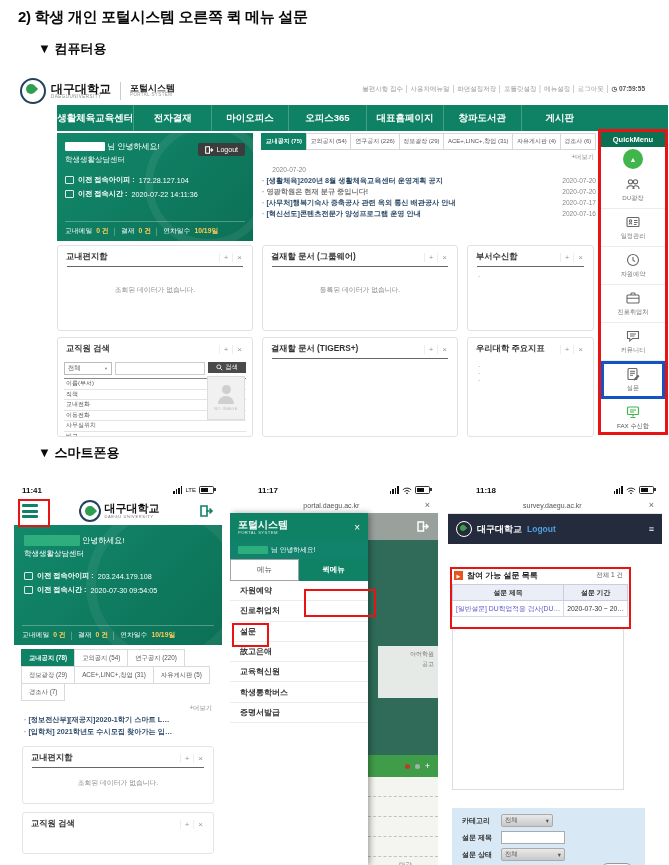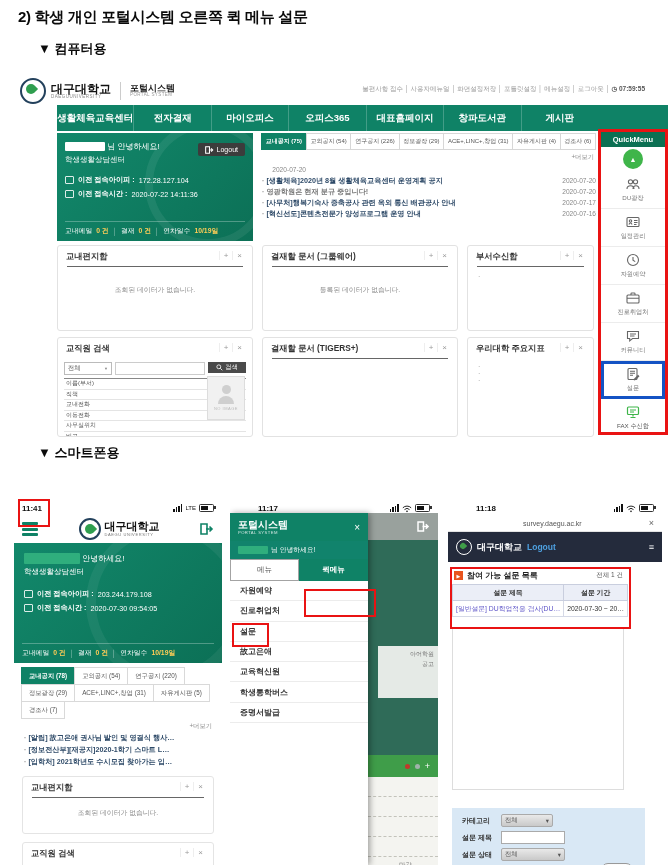--- a/index.html
+++ b/index.html
@@ -58,21 +58,21 @@
   .qm{left:598px;top:129px;width:70px;height:306px;border:3px solid #E91313;background:#fff;overflow:hidden;}
   .qm-head{background:#0c7053;color:#fff;font-size:7.5px;font-weight:700;text-align:center;height:15px;line-height:15px;}
   .qm-circ{width:20px;height:20px;border-radius:50%;background:#3FB54A;color:#fff;font-size:7px;display:flex;align-items:center;justify-content:center;margin:2px auto;cursor:pointer;}
   .qm-item{height:37px;border-bottom:1px solid #ececec;display:flex;flex-direction:column;align-items:center;justify-content:center;gap:2px;cursor:pointer;}
   .qm-item .lb{font-size:6.2px;color:#777;white-space:nowrap;}
   .qm-item.hl{outline:3px solid #1453C4;outline-offset:-3px;}
   .qm-item.green .lb{color:#555;}
 
   
   .portlet{background:#fff;border:1px solid #e2e2e2;border-radius:3px;overflow:hidden;}
-  .p-head{display:flex;align-items:flex-start;padding:5px 6px 3px 8px;}
+  .p-head{display:flex;align-items:flex-end;padding:5px 6px 3px 8px;}
   .p-title{flex:1;font-size:8.3px;font-weight:700;color:#333;white-space:nowrap;}
   .p-ctl{font-size:8px;color:#9a9a9a;padding:0 4px;border-left:1px solid #eee;cursor:pointer;}
   .p-div{height:1px;background:#666;margin:1px 9px 0;}
   .p-empty{text-align:center;font-size:6.8px;color:#888;margin-top:18px;}
   .p-dotline{font-size:7px;color:#aaa;margin:6px 0 0 10px;}
 
   
   .ss-row{display:flex;gap:3px;margin:5px 6px 3px;}
   .ss-sel{width:40px;height:11px;border:1px solid #bbb;font-size:6.2px;color:#555;display:flex;align-items:center;justify-content:space-between;padding:0 3px;background:#fff;cursor:pointer;}
   .ss-inp{flex:1;height:11px;border:1px solid #ccc;background:#fff;}
@@ -80,21 +80,21 @@
   .ss-tb{margin:2px 6px 0;border-top:1px solid #888;}
   .ss-tr{display:flex;border-bottom:1px solid #e4e4e4;height:9.5px;align-items:center;}
   .ss-tr .l{width:48px;font-size:6px;color:#555;padding-left:2px;}
   .ss-photo{position:absolute;right:7px;top:38px;width:36px;height:42px;background:#f1f1f1;border:1px solid #ddd;display:flex;flex-direction:column;align-items:center;justify-content:center;gap:2px;}
   .ss-photo .hd{width:9px;height:9px;border-radius:50%;background:#cfcfcf;}
   .ss-photo .bd{width:16px;height:8px;border-radius:8px 8px 0 0;background:#cfcfcf;}
   .ss-photo .ni{font-size:4px;color:#bbb;letter-spacing:.5px;}
 
   
   .phone{top:483px;height:382px;overflow:hidden;background:#fff;}
-  .sbar{height:14px;display:flex;align-items:center;padding:0 8px;font-size:8px;font-weight:700;color:#111;margin-top:18px;}
+  .sbar{height:14px;display:flex;align-items:center;padding:0 8px;font-size:8px;font-weight:700;color:#111;}
   .sbar .sp{flex:1;}
   .bars{display:inline-flex;align-items:flex-end;gap:1px;margin-right:3px;}
   .bars i{display:inline-block;width:1.6px;background:#111;}
   .bars i:nth-child(1){height:3px;}.bars i:nth-child(2){height:4.5px;}
   .bars i:nth-child(3){height:6px;}.bars i:nth-child(4){height:7.5px;}
   .net{font-size:6px;font-weight:400;margin-right:3px;}
   .batt{display:inline-block;width:13px;height:6.5px;border:1px solid #333;border-radius:1.5px;position:relative;}
   .batt i{position:absolute;left:1px;top:1px;bottom:1px;width:7px;background:#111;}
   .batt::after{content:"";position:absolute;right:-3px;top:1.5px;width:2px;height:3px;background:#333;}
   .redbox{position:absolute;border:2.5px solid #E91313;background:transparent;z-index:6;}
@@ -499,21 +499,20 @@
     <span class="p1-tab active">교내공지 (78)</span>
       <span class="p1-tab">교외공지 (54)</span>
       <span class="p1-tab">연구공지 (220)</span>
       <span class="p1-tab">정보광장 (29)</span>
       <span class="p1-tab">ACE+,LINC+,창업 (31)</span>
       <span class="p1-tab">자유게시판 (5)</span>
       <span class="p1-tab">경조사 (7)</span>
   </div>
   <div class="p1-more">+더보기</div>
   <div>
-      <div class="p1-note">[알림] 故고은애 권사님 발인 및 영결식 행사…</div>
       <div class="p1-note">[정보전산부][재공지]2020-1학기 스마트 L…</div>
       <div class="p1-note">[입학처] 2021학년도 수시모집 찾아가는 입…</div>
   </div>
 
   <div class="m-portlet" style="height:56px;">
     <div class="p-head">
         <span class="p-title">교내편지함</span>
       <span class="p-ctl">+</span>
       <span class="p-ctl">×</span>
       </div>

